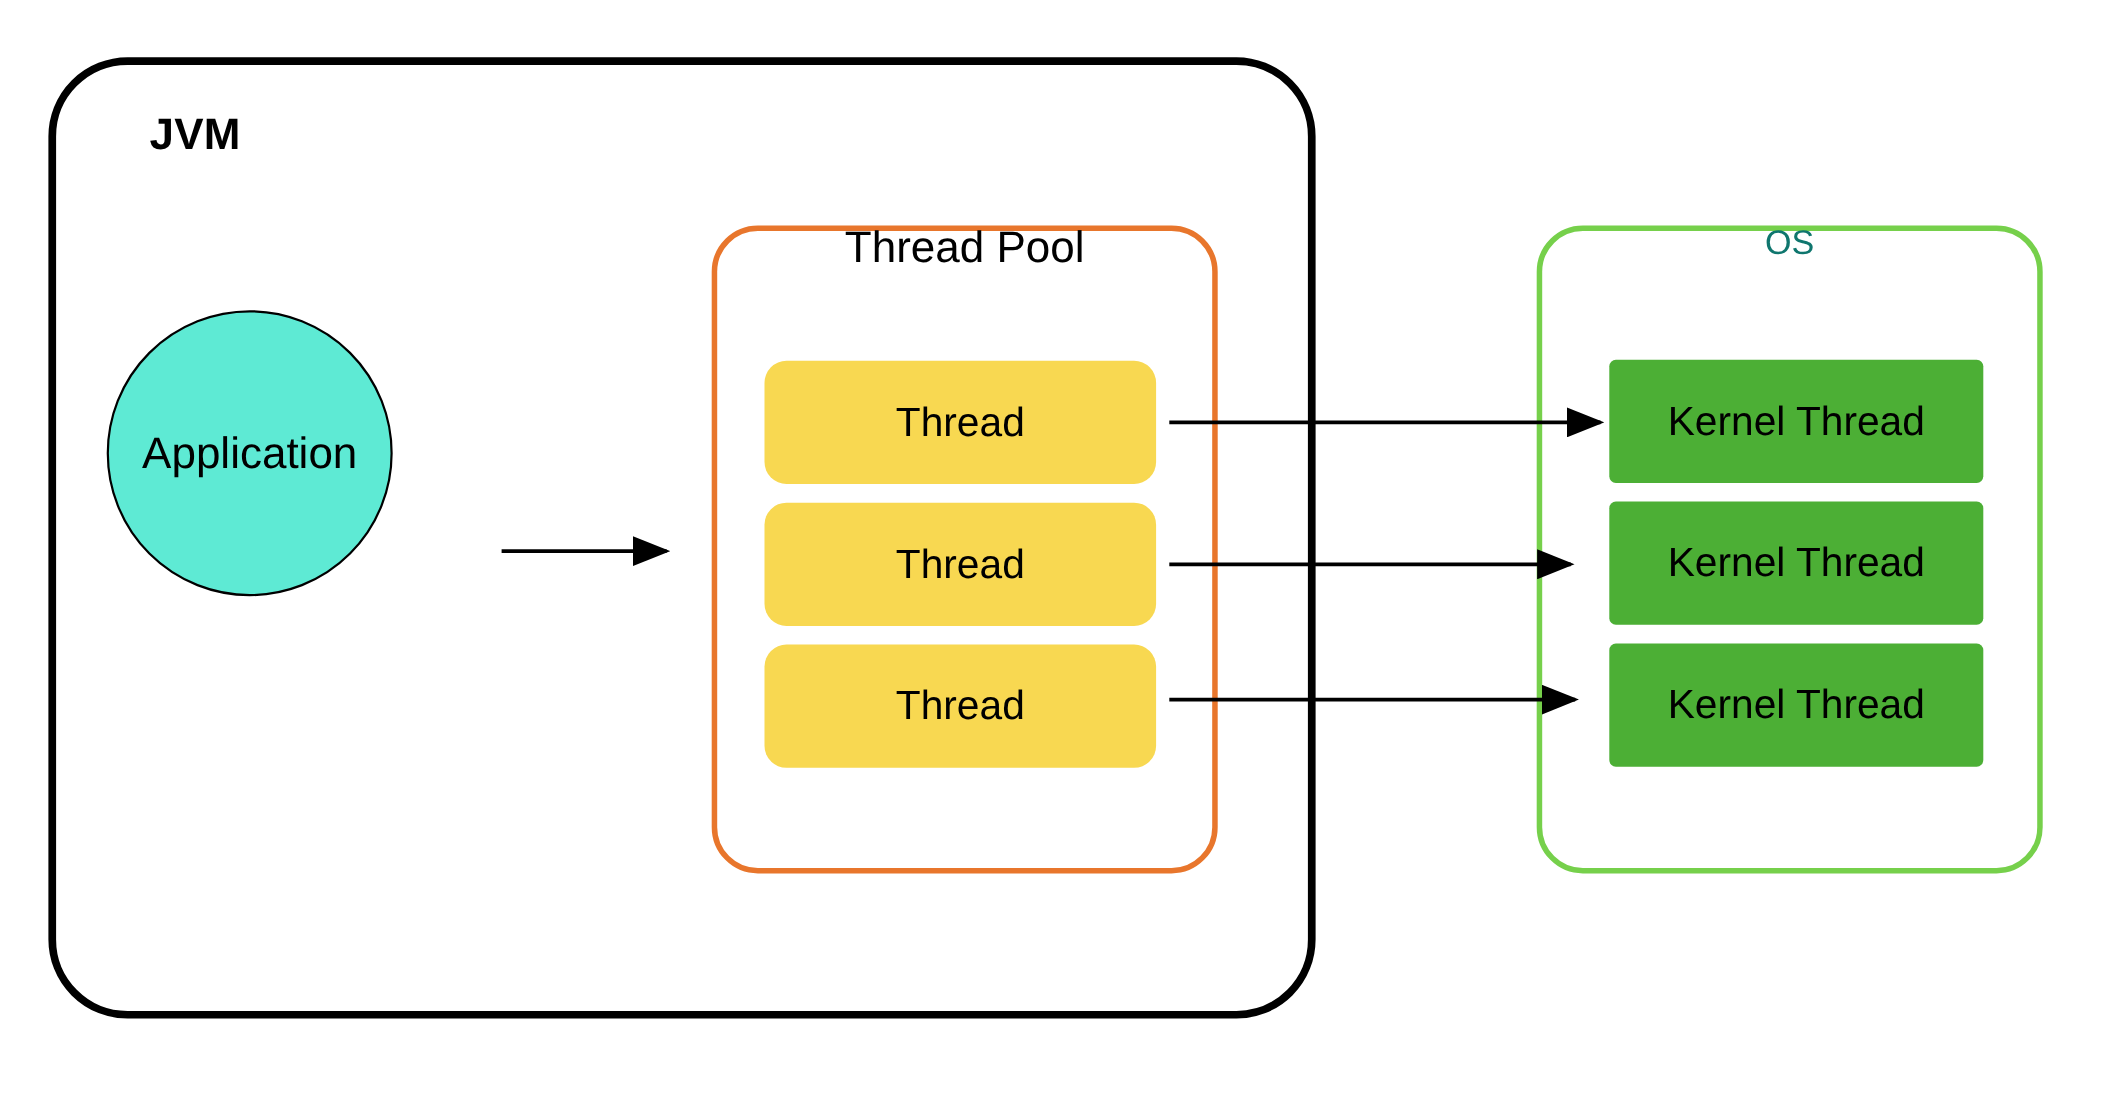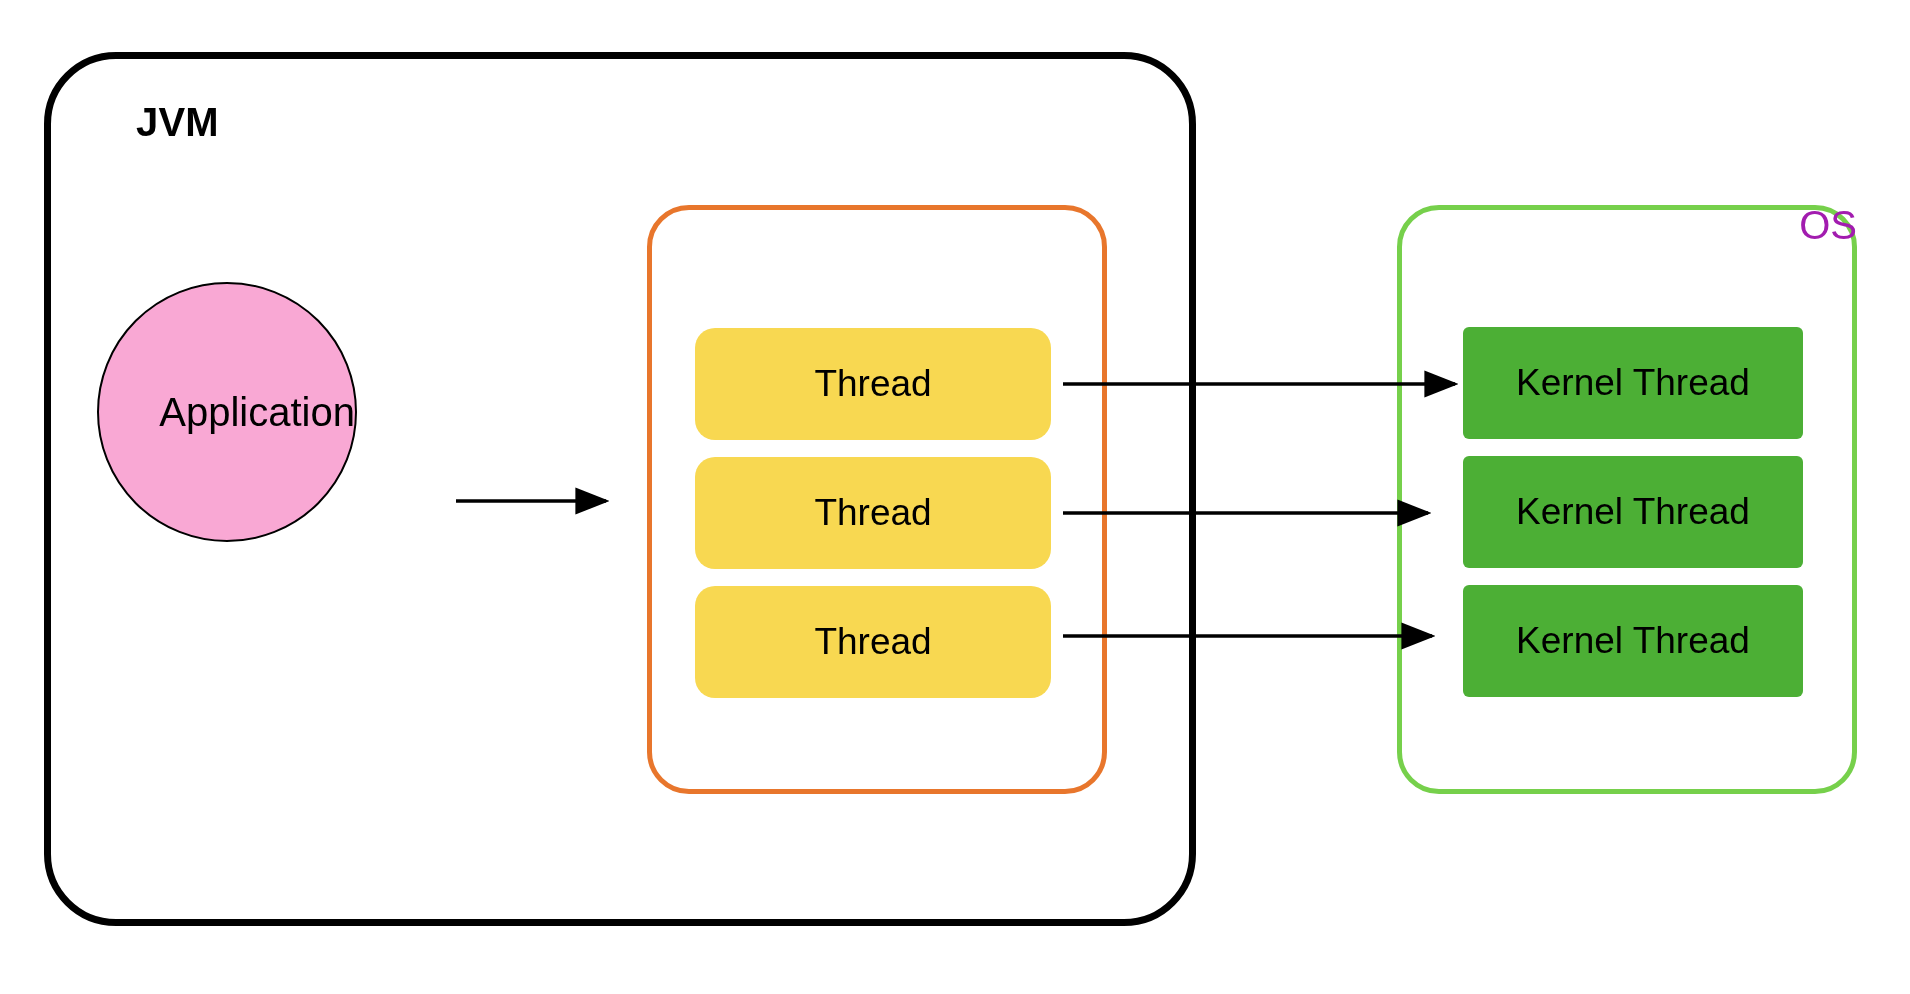--- a/index.html
+++ b/index.html
@@ -44,25 +44,25 @@
 
   
   .app-circle {
     position: absolute;
     left: 97px;
     top: 282px;
     width: 260px;
     height: 260px;
     border: 2.2px solid #000000;
     border-radius: 50%;
-    background: #f9a8d4;
+    background: #5eead4;
     box-sizing: border-box;
     display: flex;
     align-items: center;
-    justify-content: flex-end;
+    justify-content: center;
   }
   .app-label {
     font-size: 40px;
     color: #000000;
     white-space: nowrap;
   }
 
   
   .pool-box {
     position: absolute;
@@ -119,23 +119,23 @@
     border: 5px solid #76D04B;
     border-radius: 42px;
     background: transparent;
     box-sizing: border-box;
   }
   .os-label {
     position: absolute;
     left: 1397px;
     top: 203px;
     width: 460px;
-    text-align: right;
-    font-size: 40px;
-    color: #a21caf;
+    text-align: center;
+    font-size: 31px;
+    color: #0f766e;
     white-space: nowrap;
   }
 
   .kernel-stack {
     position: absolute;
     left: 1463px;
     top: 327px;
     width: 340px;
   }
   .kernel-chip {
@@ -171,20 +171,21 @@
 <div id="canvas">
 
   <div class="jvm-box"></div>
   <div class="jvm-label">JVM</div>
 
   <div class="app-circle">
     <span class="app-label">Application</span>
   </div>
 
   <div class="pool-box"></div>
+  <div class="pool-label">Thread Pool</div>
 
   <div class="thread-stack">
     <div class="thread-chip">
       <span class="chip-label">Thread</span>
     </div>
     <div class="thread-chip">
       <span class="chip-label">Thread</span>
     </div>
     <div class="thread-chip">
       <span class="chip-label">Thread</span>

